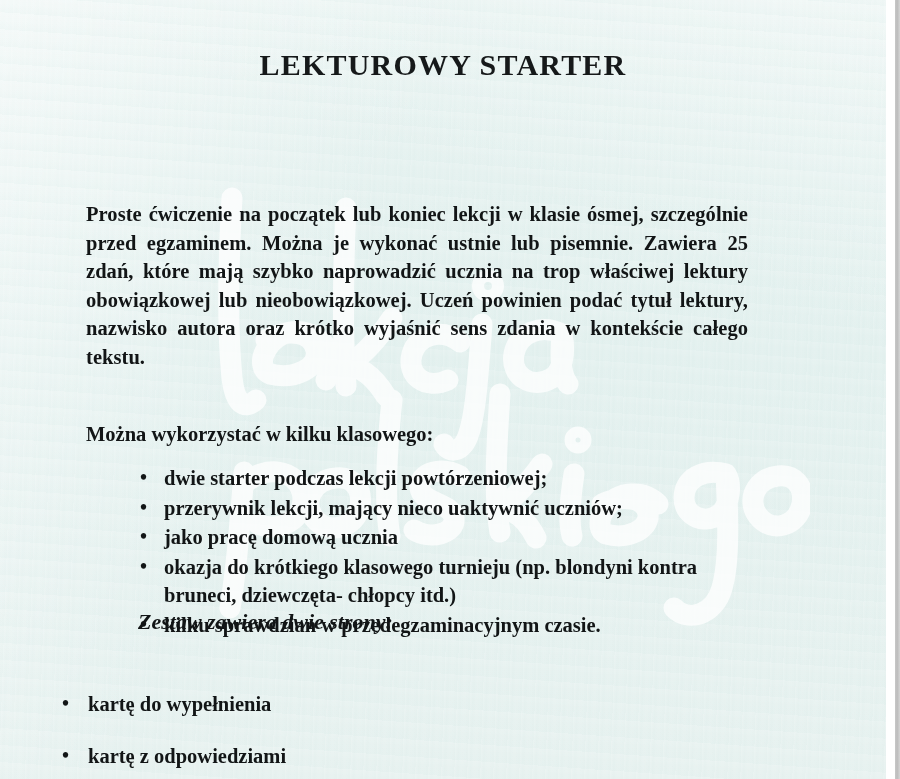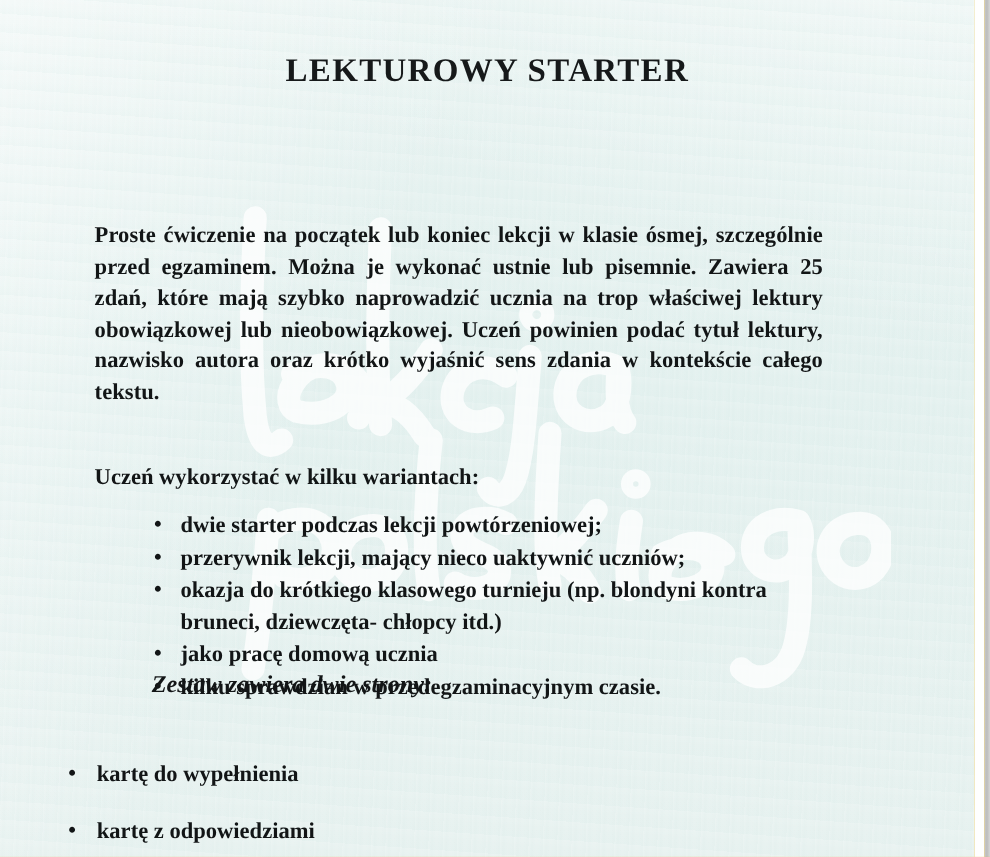--- a/index.html
+++ b/index.html
@@ -12,21 +12,21 @@
     height: 779px;
     overflow: hidden;
     font-family: "Liberation Serif", "DejaVu Serif", serif;
   }
 
   #page {
     position: relative;
     width: 900px;
     height: 779px;
     overflow: hidden;
-    background: #eab308;
+    background: #0f766e;
   }
 
   
   #canvas {
     position: absolute;
     left: 0;
     top: 0;
     width: 886px;
     height: 779px;
     background:
@@ -248,27 +248,27 @@
         </g>
       </svg>
     </div>
 
     <div id="title">LEKTUROWY STARTER</div>
 
     <div id="body-block">
 
       <p class="para lead">Proste ćwiczenie na początek lub koniec lekcji w klasie ósmej, szczególnie przed egzaminem. Można je wykonać ustnie lub pisemnie. Zawiera 25 zdań, które mają szybko naprowadzić ucznia na trop właściwej lektury obowiązkowej lub nieobowiązkowej. Uczeń powinien podać tytuł lektury, nazwisko autora oraz krótko wyjaśnić sens zdania w kontekście całego tekstu.</p>
 
-      <p class="subhead">Uczeń wykorzystać w kilku wariantach:</p>
+      <p class="subhead">Można wykorzystać w kilku klasowego:</p>
 
       <ul class="variants">
         <li><span>dwie starter podczas lekcji powtórzeniowej;</span></li>
         <li><span>przerywnik lekcji, mający nieco uaktywnić uczniów;</span></li>
+        <li><span>jako pracę domową ucznia</span></li>
         <li><span>okazja do krótkiego klasowego turnieju (np. blondyni kontra bruneci, dziewczęta- chłopcy itd.)</span></li>
-        <li><span>jako pracę domową ucznia</span></li>
         <li><span> kilku sprawdzian w przedegzaminacyjnym czasie.</span></li>
       </ul>
     </div>
 
     <div id="zestaw">Zestaw zawiera dwie strony:</div>
 
     <ul class="pages">
       <li><span>kartę do wypełnienia</span></li>
       <li><span>kartę z odpowiedziami</span></li>
     </ul>

